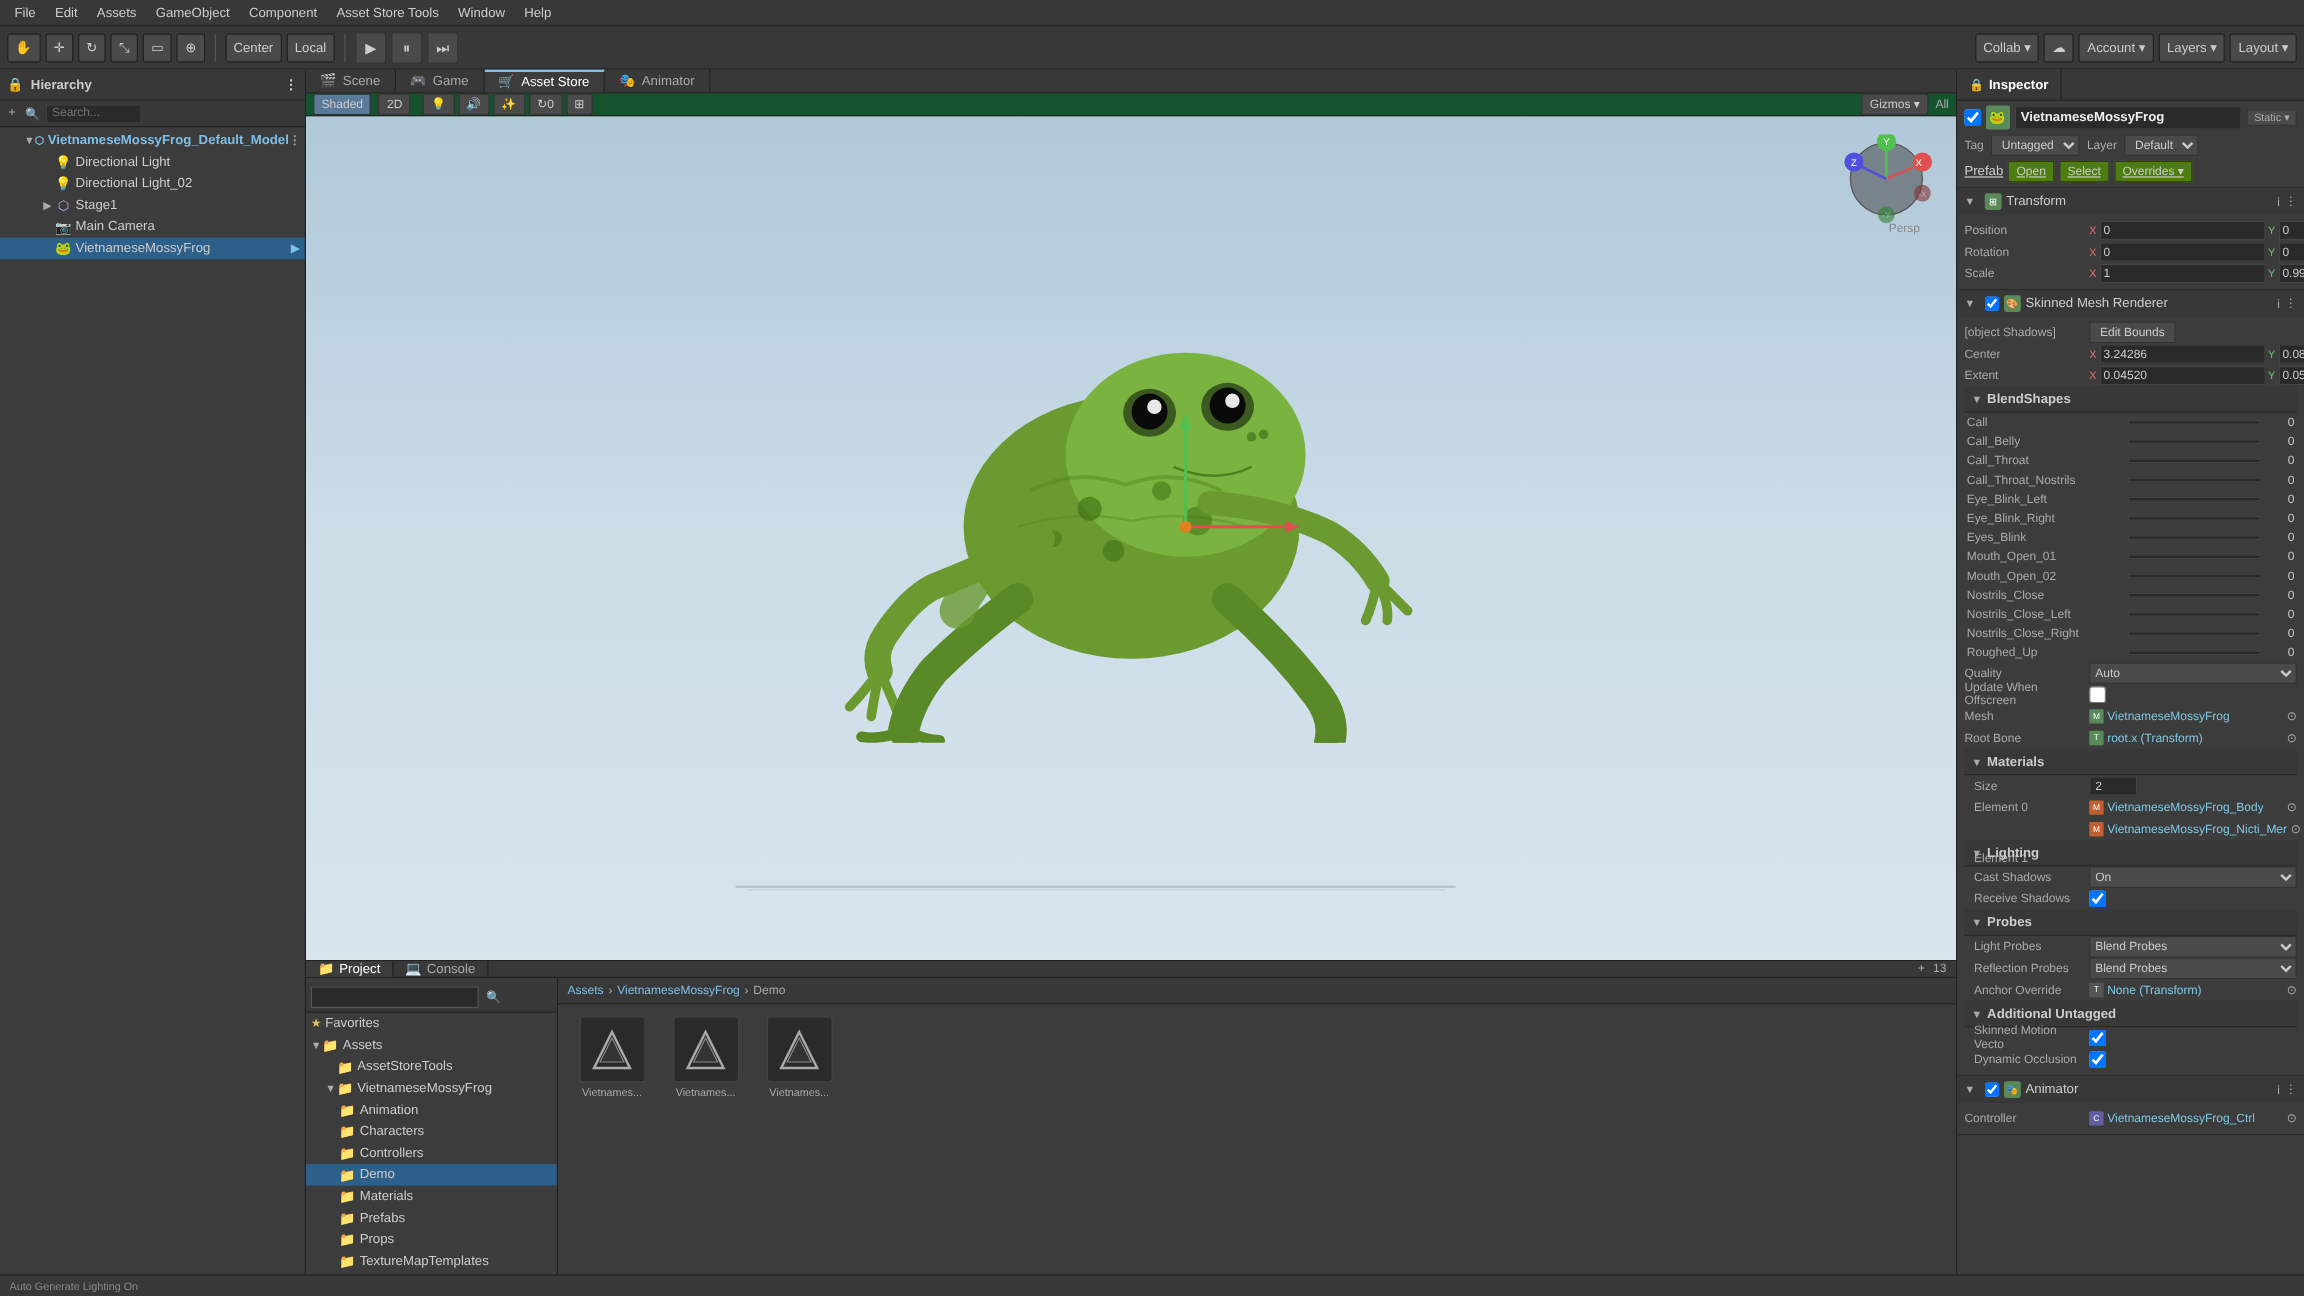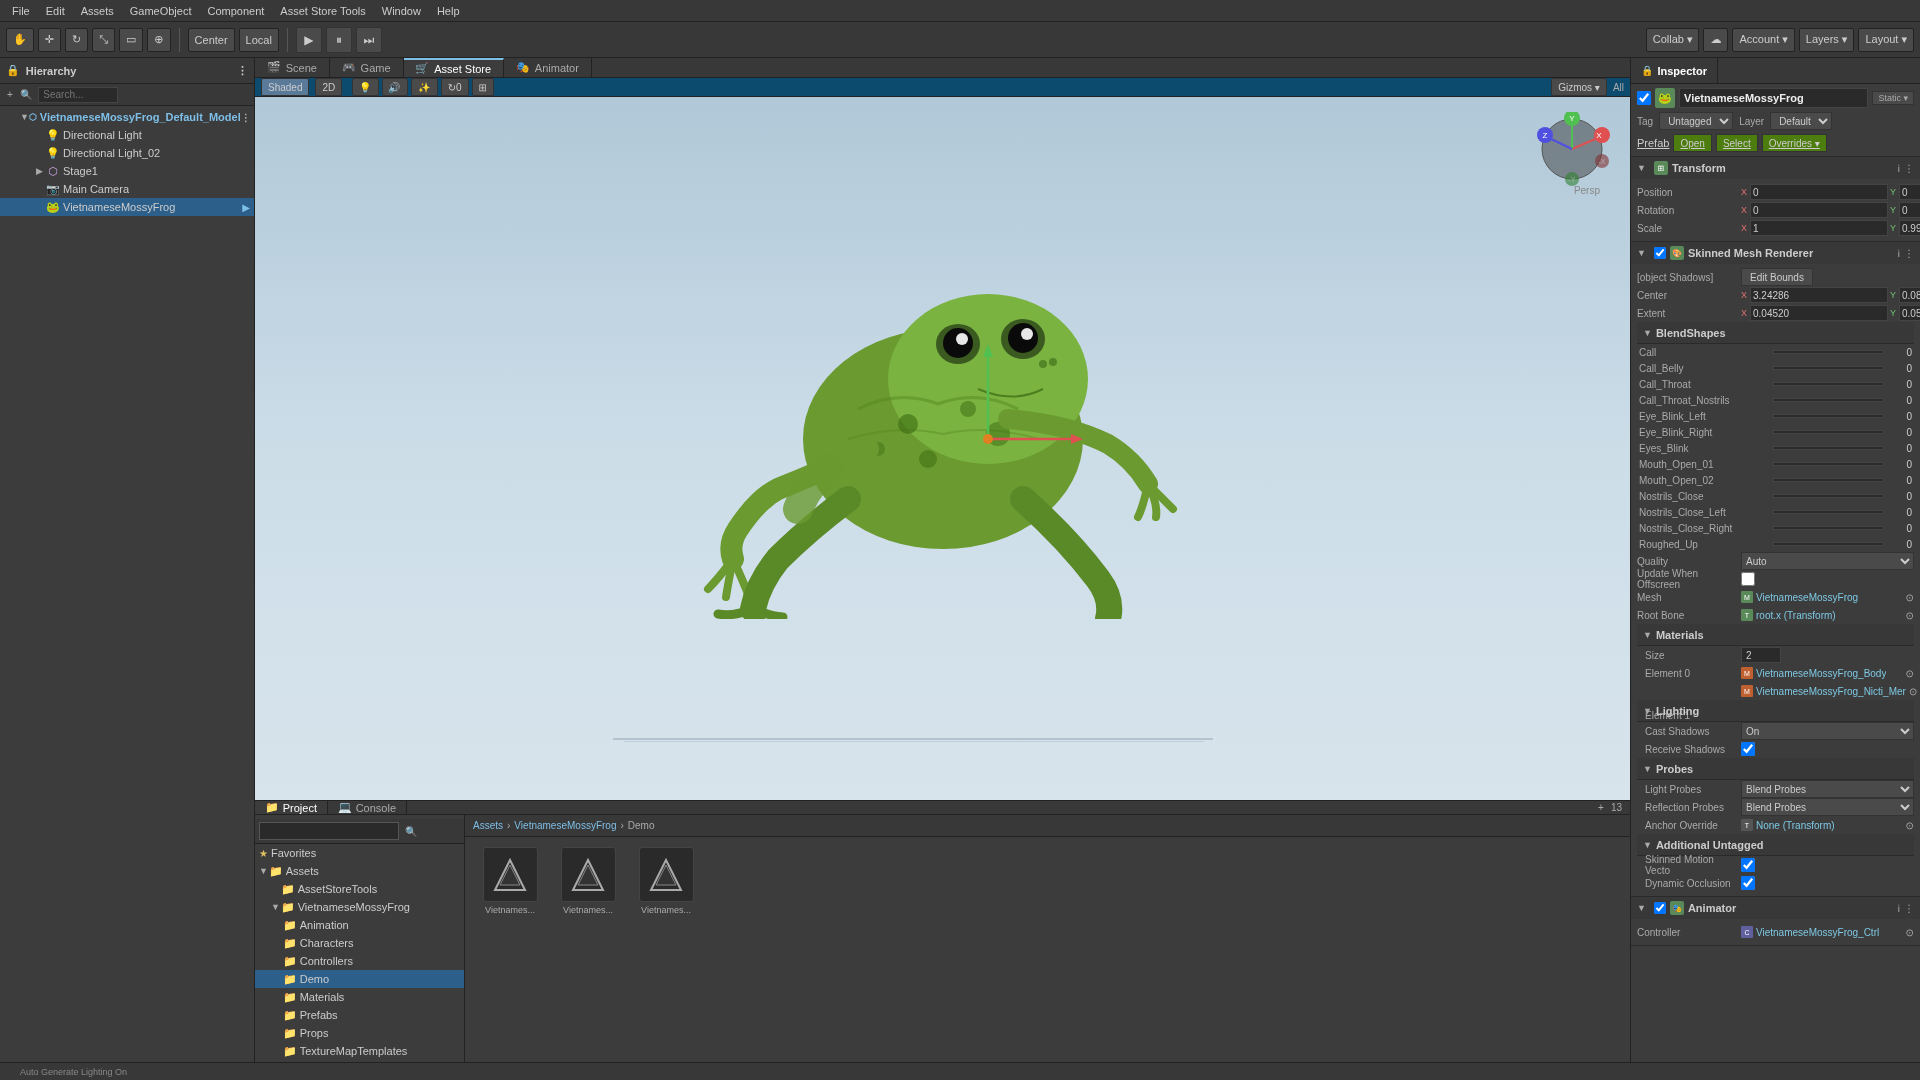--- a/index.html
+++ b/index.html
@@ -37,21 +37,21 @@
     .obj-icon { color: #c8a0e0; }
     .frog-icon { color: #88cc44; }
 
     
     .center-panel { flex: 1; display: flex; flex-direction: column; }
 
     
     .tabs-bar { background: #383838; height: 28px; display: flex; align-items: stretch; border-bottom: 1px solid #222; }
     .tab { display: flex; align-items: center; padding: 0 12px; cursor: pointer; font-size: 11px; color: #aaa; border-right: 1px solid #222; gap: 5px; }
     .tab.active { background: #3c3c3c; color: #fff; border-top: 2px solid #7ebfe8; }
-    .scene-toolbar { background: #0c4a6e; height: 24px; display: flex; align-items: flex-end; padding: 0 6px; gap: 6px; border-bottom: 1px solid #222; }
+    .scene-toolbar { background: #14532d; height: 24px; display: flex; align-items: flex-end; padding: 0 6px; gap: 6px; border-bottom: 1px solid #222; }
     .scene-toolbar-btn { background: #4a4a4a; border: 1px solid #333; color: #ccc; padding: 1px 6px; font-size: 10px; cursor: pointer; height: 18px; display: flex; align-items: center; gap: 2px; border-radius: 2px; }
     .scene-toolbar-btn.active { background: #5a7a9a; }
     .scene-content { position: relative; width: 100%; height: calc(100% - 24px); }
 
     
     .bottom-panel { background: #3c3c3c; height: 280px; border-top: 1px solid #222; display: flex; flex-direction: column; }
     .bottom-tabs { background: #383838; height: 26px; display: flex; align-items: stretch; border-bottom: 1px solid #222; }
     .bottom-tab { display: flex; align-items: center; padding: 0 10px; cursor: pointer; font-size: 11px; color: #aaa; border-right: 1px solid #222; gap: 4px; }
     .bottom-tab.active { background: #3c3c3c; color: #fff; }
     .bottom-content { flex: 1; display: flex; }
@@ -75,21 +75,21 @@
     .obj-name-row { display: flex; align-items: center; gap: 4px; margin-bottom: 4px; }
     .static-badge { background: #4a4a4a; border: 1px solid #333; padding: 1px 5px; font-size: 9px; color: #aaa; }
     .obj-tag-row { display: flex; align-items: center; gap: 6px; font-size: 10px; color: #aaa; }
     .tag-select { background: #4a4a4a; border: 1px solid #333; color: #ccc; font-size: 10px; padding: 1px 4px; height: 18px; }
     .prefab-row { display: flex; align-items: center; gap: 4px; margin-top: 4px; text-decoration: underline; }
     .prefab-btn { background: #4d7c0f; border: 1px solid #333; color: #ccc; font-size: 10px; padding: 1px 6px; height: 18px; cursor: pointer; }
 
     
     .component { border-bottom: 1px solid #2a2a2a; }
     .component-header { background: #383838; height: 22px; display: flex; align-items: center; padding: 0 6px; cursor: pointer; gap: 4px; }
-    .component-title { font-size: 11px; font-weight: bold; color: #ccc; flex: 1; }
+    .component-title { font-size: 11px; font-weight: normal; color: #ccc; flex: 1; }
     .component-icon { width: 14px; height: 14px; background: #5a8a5a; border-radius: 2px; display: flex; align-items: center; justify-content: center; font-size: 8px; color: white; }
     .component-content { padding: 4px 6px; }
     .prop-row { display: flex; align-items: center; height: 18px; gap: 4px; }
     .prop-label { width: 100px; font-size: 10px; color: #aaa; flex-shrink: 0; }
     .prop-input { background: #2a2a2a; border: 1px solid #444; color: #ccc; font-size: 10px; padding: 1px 4px; height: 16px; width: 100%; }
     .xyz-row { display: flex; gap: 2px; flex: 1; }
     .xyz-field { flex: 1; display: flex; align-items: center; gap: 1px; }
     .xyz-label { font-size: 9px; color: #e07070; width: 8px; }
     .xyz-label.y { color: #70c070; }
     .xyz-input { flex: 1; background: #2a2a2a; border: 1px solid #444; color: #ccc; font-size: 10px; padding: 1px 2px; height: 16px; min-width: 0; }
@@ -862,15 +862,15 @@
               <span style="margin-left:auto;color:#aaa;font-size:10px;">⊙</span>
             </div>
           </div>
         </div>
       </div>
 
     </div>
   </div>
 </div>
 
-<div style="position:fixed;bottom:0;left:0;right:0;height:18px;background:#383838;border-top:1px solid #222;display:flex;align-items:center;padding:0 20px;font-size:9px;color:#888;">
+<div style="position:fixed;bottom:0;left:0;right:0;height:18px;background:#383838;border-top:1px solid #222;display:flex;align-items:center;padding:0 8px;font-size:9px;color:#888;">
   <span>Auto Generate Lighting On</span>
 </div>
 
 </body></html>

